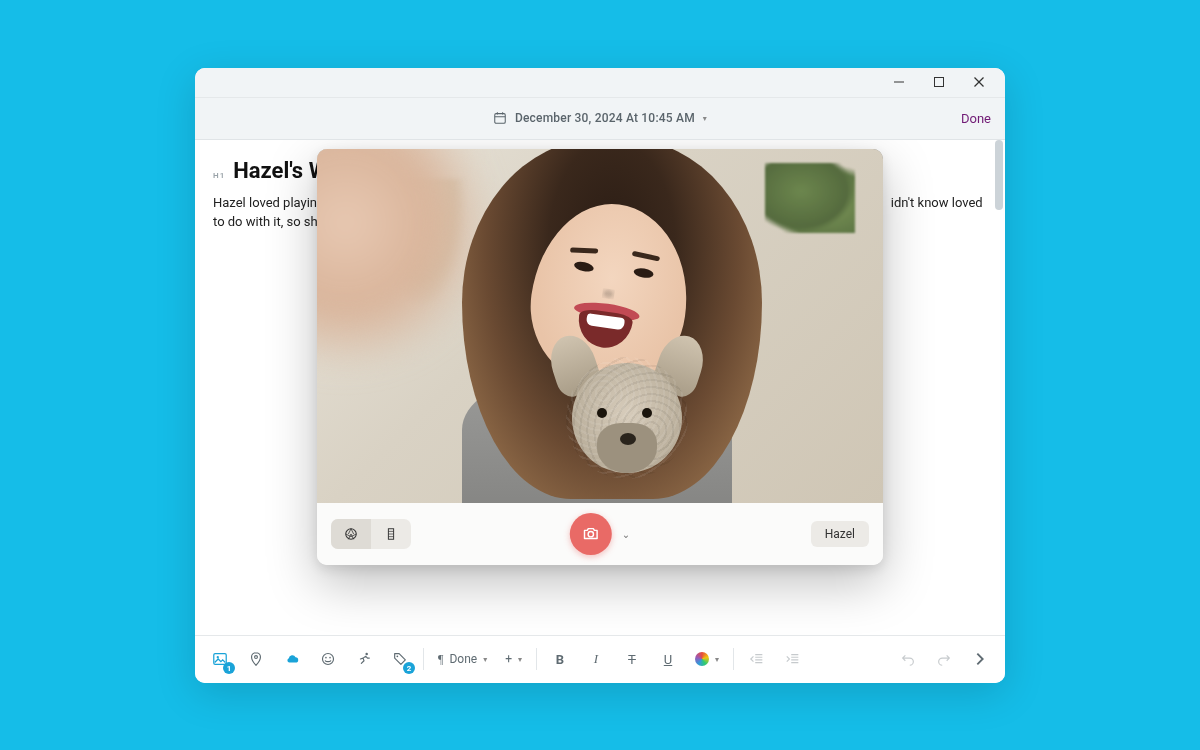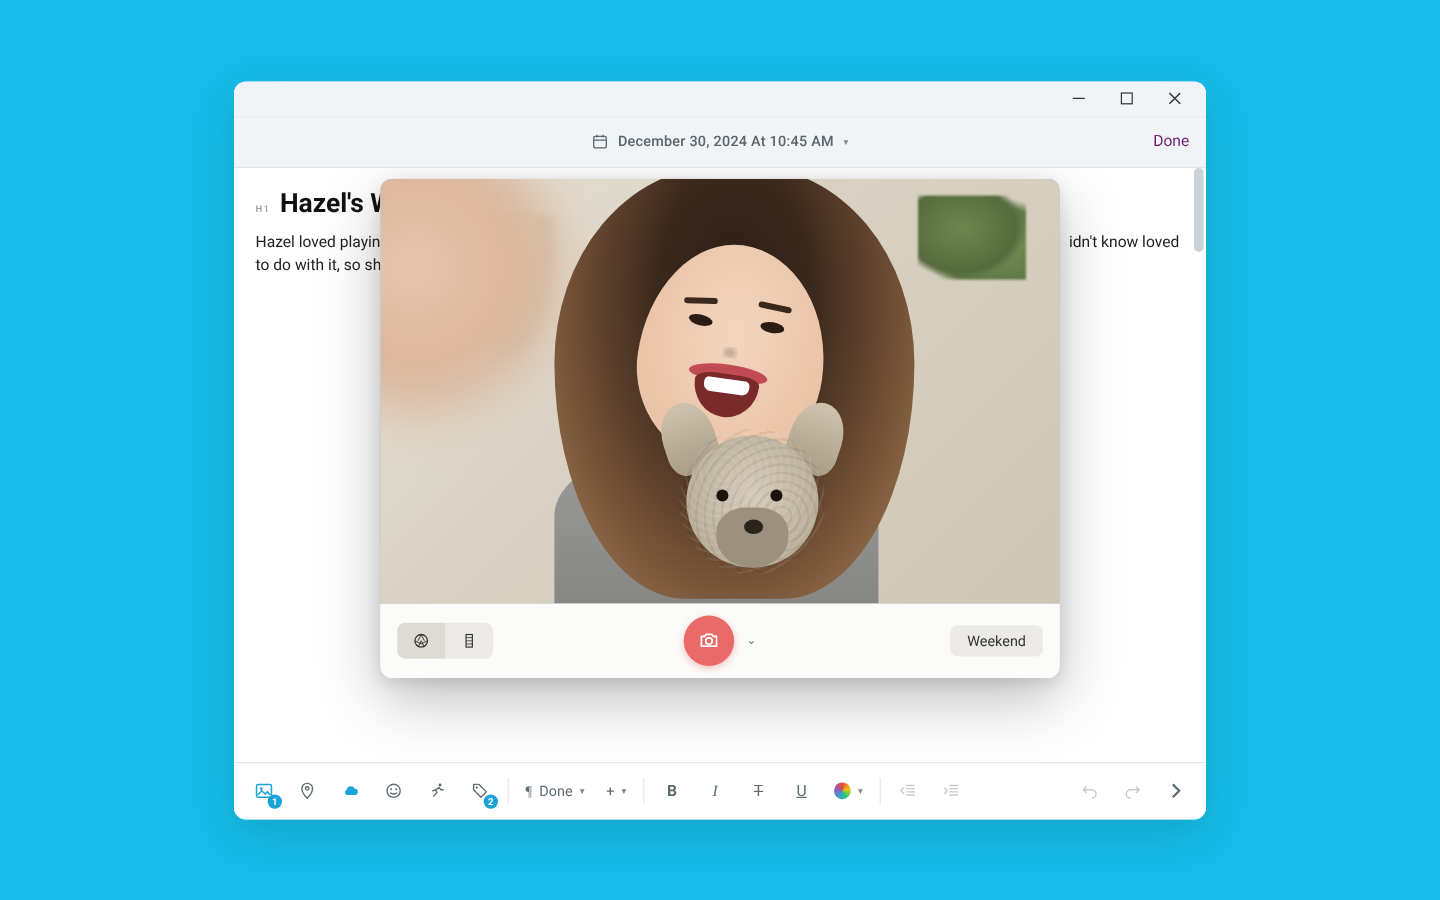--- a/index.html
+++ b/index.html
@@ -450,21 +450,21 @@
         </div>
         <div class="shutter-wrap">
           <div class="shutter">
             <svg viewBox="0 0 20 20">
               <path d="M3 6h3l1.2-2h5.6L14 6h3v9H3z" fill="none" stroke="#fff" stroke-width="1.6" stroke-linejoin="round"></path>
               <circle cx="10" cy="10.2" r="3" fill="none" stroke="#fff" stroke-width="1.6"></circle>
             </svg>
           </div>
           <span class="shutter-chev">⌄</span>
         </div>
-        <div class="cancel-btn">Weekend</div>
+        <div class="cancel-btn">Hazel</div>
       </div>
     </div>
   </div>
 
   <div class="toolbar">
     <div class="tb-btn">
       <svg viewBox="0 0 18 18">
         <rect x="2" y="3" width="14" height="12" rx="1.5" fill="none" stroke="#1aa3d8" stroke-width="1.4"></rect>
         <circle cx="6.5" cy="7" r="1.3" fill="#1aa3d8"></circle>
         <path d="M3 13l4-4 3 3 2-2 3 3" fill="none" stroke="#1aa3d8" stroke-width="1.4"></path>

